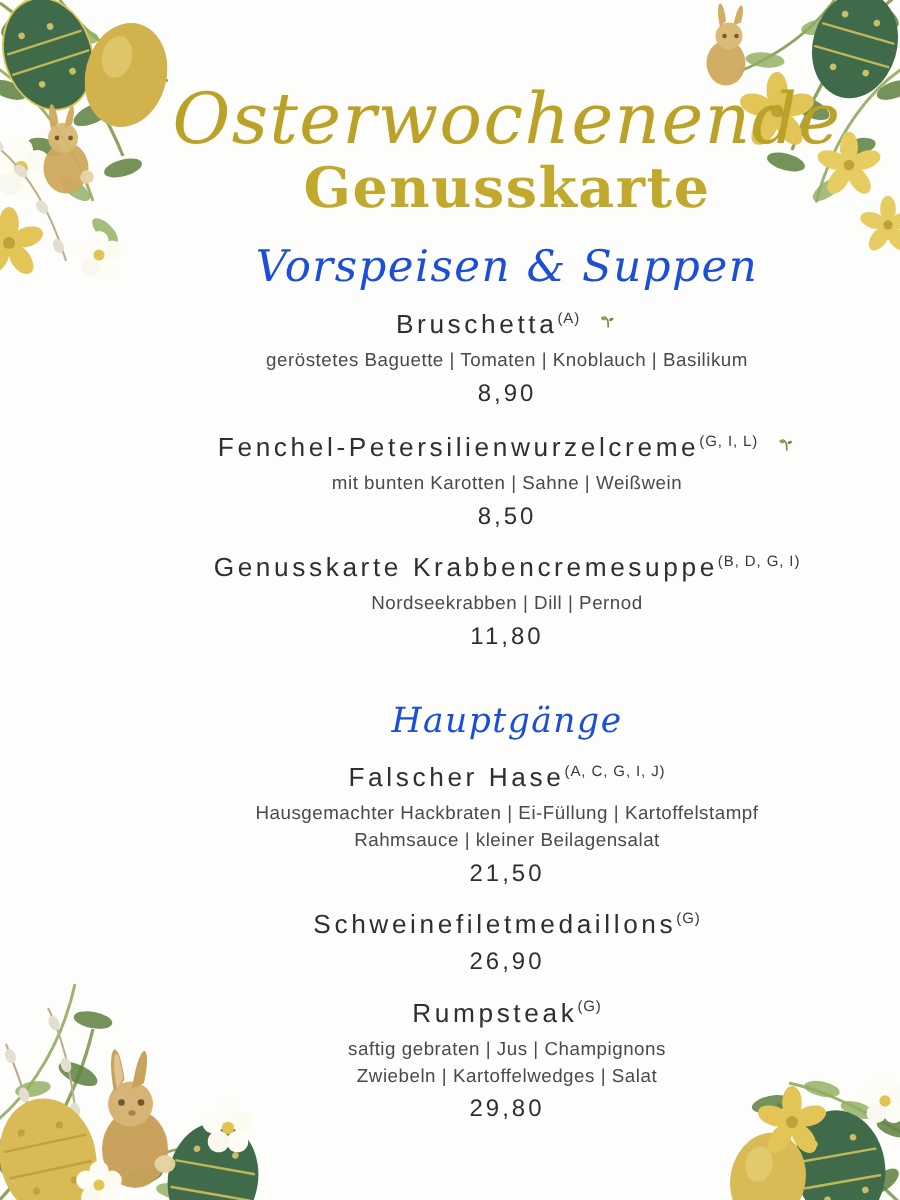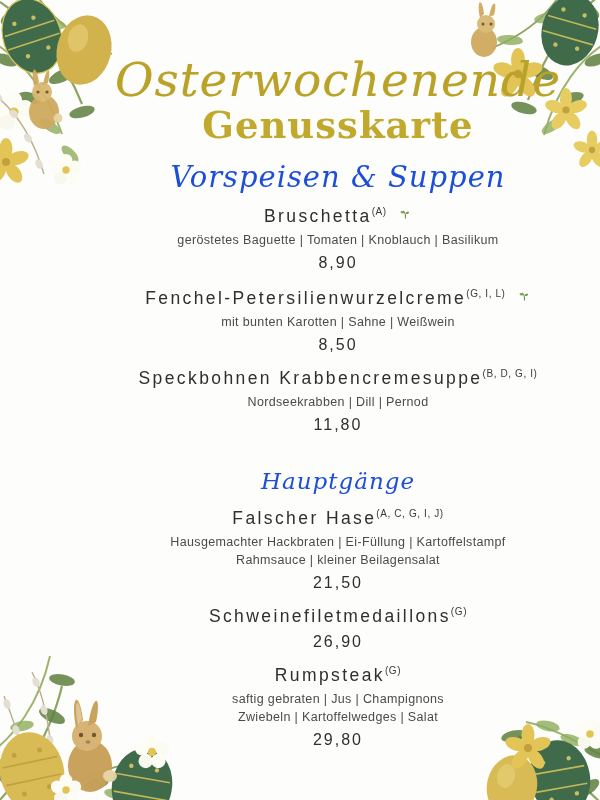--- a/index.html
+++ b/index.html
@@ -452,21 +452,21 @@
                 <path d="M9.2 6.5 C12.6 4.6 13.6 7.8 10 8.6 C8.6 8.9 8 7.6 9.2 6.5 Z" fill="#6a8f3c"></path>
               </svg>
           </span>
         </div>
         <div class="dish-desc">mit bunten Karotten | Sahne | Weißwein</div>
         <div class="dish-price">8,50</div>
       </div>
 
       <div class="dish">
         <div class="dish-name">
-          <span>Speckbohnen Krabbencremesuppe</span><span class="allergens">(B, D, G, I)</span>
+          <span>Genusskarte Krabbencremesuppe</span><span class="allergens">(B, D, G, I)</span>
         </div>
         <div class="dish-desc">Nordseekrabben | Dill | Pernod</div>
         <div class="dish-price">11,80</div>
       </div>
     </div>
 
     <div>
       <div class="section-head main-course">Hauptgänge</div>
 
       <div class="dish">

